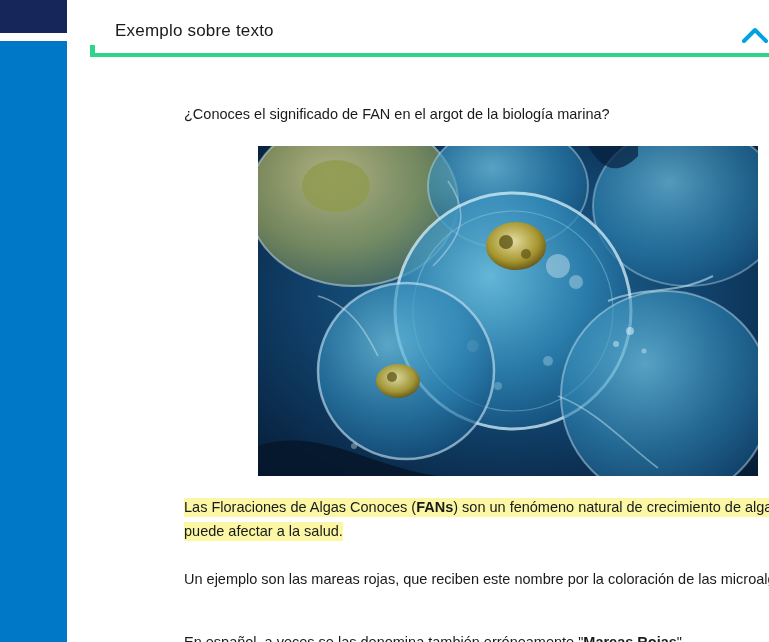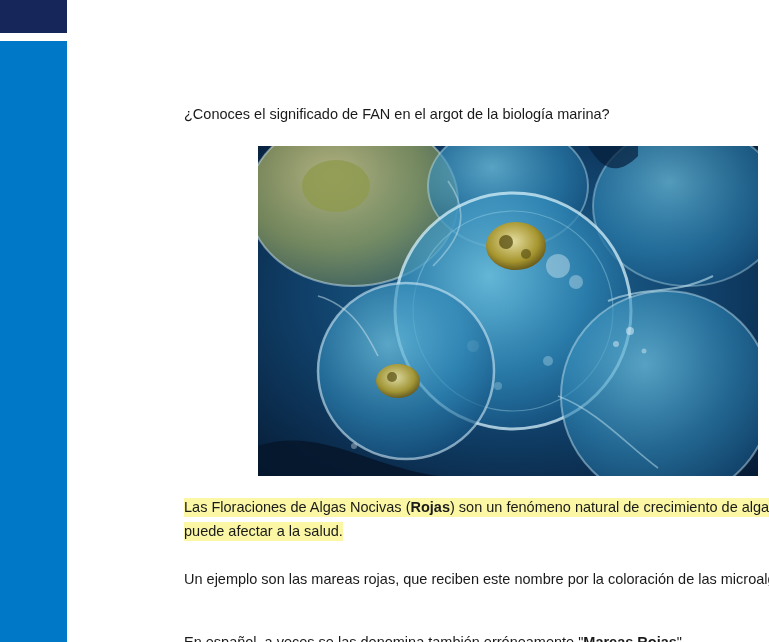--- a/index.html
+++ b/index.html
@@ -158,20 +158,30 @@
 
 <div class="page">
 
   <div class="sidebar">
     <div class="sidebar-top"></div>
     <div class="sidebar-gap"></div>
   </div>
 
   <div class="content">
 
+    <div class="section-header">
+      <div class="header-rule-accent"></div>
+      <div class="section-title">Exemplo sobre texto</div>
+      <div class="header-rule"></div>
+      <div class="collapse-toggle">
+        <svg width="32" height="30" viewBox="0 0 32 30" aria-hidden="true">
+          <path d="M5 21 L16 10 L27 21" fill="none" stroke="#00a3e0" stroke-width="4" stroke-linecap="round" stroke-linejoin="round"></path>
+        </svg>
+      </div>
+    </div>
 
     <div class="question">¿Conoces el significado de FAN en el argot de la biología marina?</div>
 
     <div class="figure">
       <svg width="500" height="330" viewBox="0 0 500 330">
         <defs>
           <radialGradient id="bg" cx="50%" cy="45%" r="75%">
             <stop offset="0%" stop-color="#1f6f9c"></stop>
             <stop offset="55%" stop-color="#103f68"></stop>
             <stop offset="100%" stop-color="#061a33"></stop>
@@ -233,20 +243,20 @@
         <path d="M0 300 C60 280, 110 320, 180 330 L0 330 Z" fill="#05172c" opacity="0.9"></path>
         <path d="M330 0 C345 25, 360 30, 380 10 L380 0 Z" fill="#06203c" opacity="0.7"></path>
 
         <circle cx="372" cy="185" r="4" fill="#eaf7ff" opacity="0.5"></circle>
         <circle cx="358" cy="198" r="3" fill="#eaf7ff" opacity="0.45"></circle>
         <circle cx="386" cy="205" r="2.5" fill="#eaf7ff" opacity="0.4"></circle>
         <circle cx="96" cy="300" r="3" fill="#eaf7ff" opacity="0.35"></circle>
       </svg>
     </div>
 
-    <div class="para para-highlight"><span class="hl"><span>Las Floraciones de Algas Nocivas (</span><b>Rojas</b><span>) son un fenómeno natural de crecimiento de algas que puede afectar a la salud.</span></span></div>
+    <div class="para para-highlight"><span class="hl"><span>Las Floraciones de Algas Conoces (</span><b>FANs</b><span>) son un fenómeno natural de crecimiento de algas que puede afectar a la salud.</span></span></div>
 
     <div class="para para-2">Un ejemplo son las mareas rojas, que reciben este nombre por la coloración de las microalgas.</div>
 
     <div class="para para-3"><span>En español, a veces se las denomina también erróneamente "</span><b>Mareas Rojas</b><span>"</span></div>
 
   </div>
 </div>
 
 </body></html>

